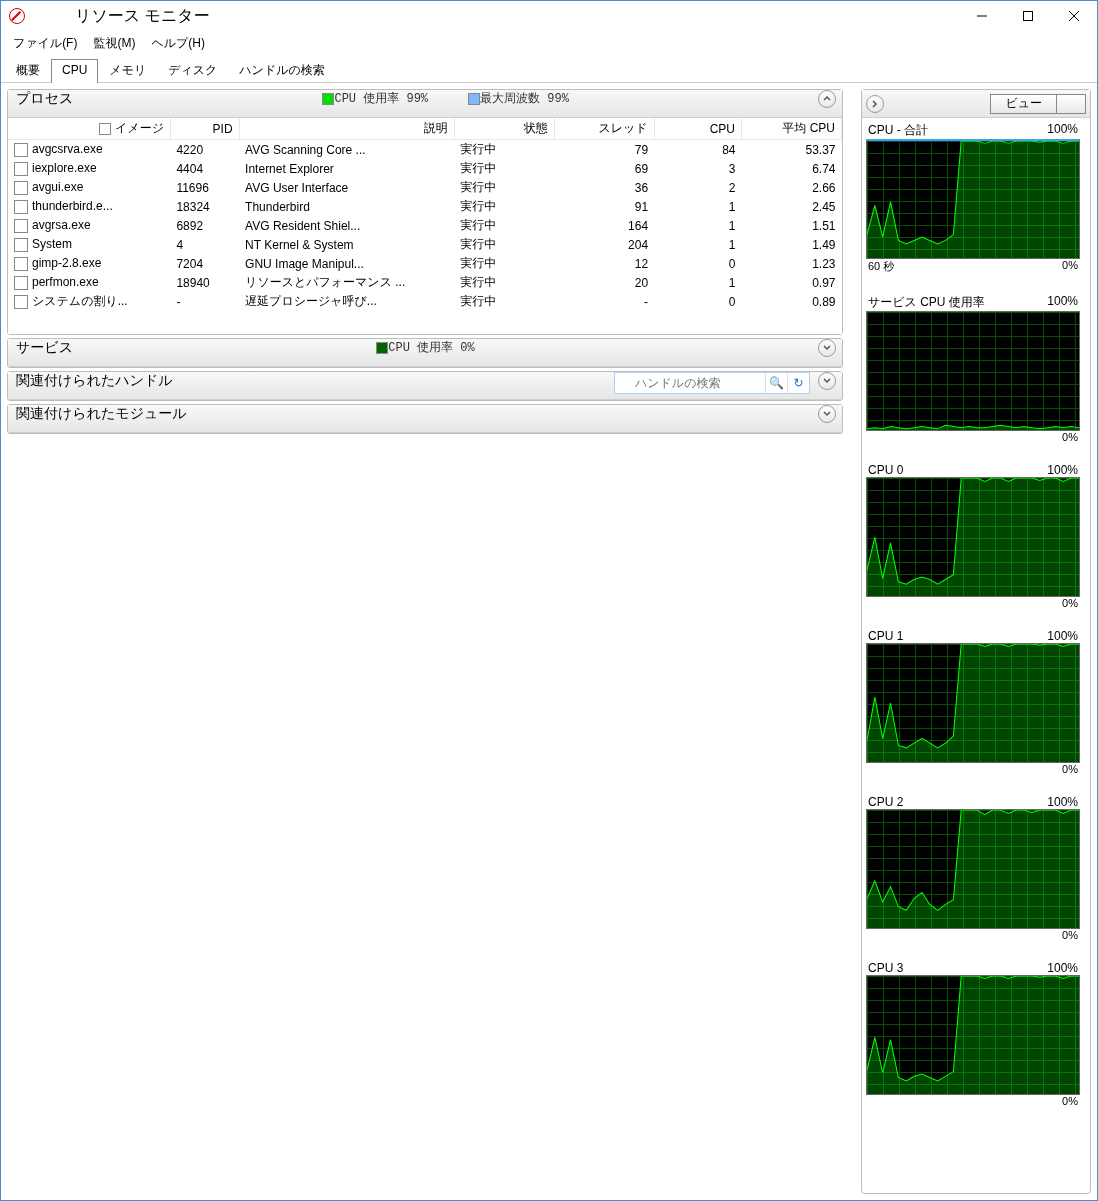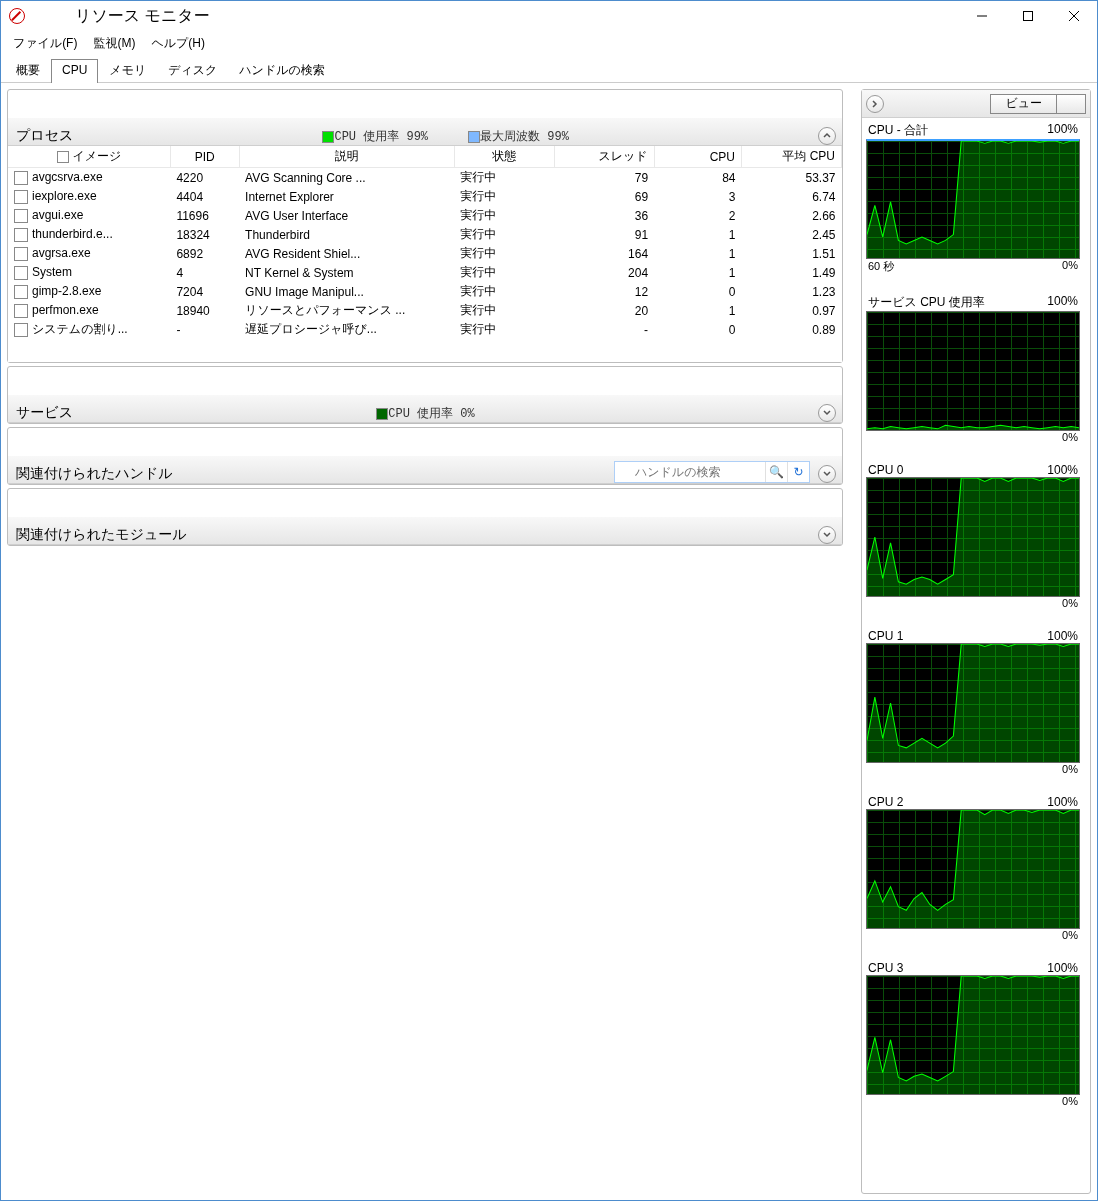--- a/index.html
+++ b/index.html
@@ -13,29 +13,29 @@
 .winbtn { width: 46px; height: 30px; display: flex; align-items: center; justify-content: center; color: #000; }
 .winbtn svg { width: 10px; height: 10px; }
 .menubar { display: flex; padding: 2px 6px; gap: 4px; }
 .menubar .menu-item { padding: 2px 6px; }
 .tabs { display: flex; border-bottom: 1px solid #ccc; padding-left: 4px; background: #fff; }
 .tab { padding: 3px 10px; border: 1px solid transparent; border-bottom: none; margin-top: 2px; cursor: default; }
 .tab.active { border-color: #888; background:#fff; position: relative; top: 1px; }
 .content { flex: 1; display: flex; padding: 6px; gap: 6px; overflow: hidden; }
 .left { flex: 1; display: flex; flex-direction: column; gap: 3px; overflow: hidden; }
 .section { border: 1px solid #bdbdbd; border-radius: 3px; }
-.section-header { height: 28px; display: flex; align-items: flex-end; padding: 0 6px 0 8px; background: linear-gradient(#f8f8f8,#e6e6e6); border-bottom: 1px solid #cfcfcf; margin-top: 28px; }
+.section-header { height: 28px; display: flex; align-items: flex-start; padding: 0 6px 0 8px; background: linear-gradient(#f8f8f8,#e6e6e6); border-bottom: 1px solid #cfcfcf; }
 .section-title { font-size: 14px; font-weight: normal; flex: 0 0 auto; }
 .section-spacer { flex: 1; display: flex; align-items: center; gap: 40px; justify-content: center; }
 .legend { display:flex; align-items:center; gap:0; color:#333; font-size:12px;font-family:Liberation Mono, monospace;}
 .legend .swatch{width:12px;height:12px;display:inline-block;border:1px solid #888;}
 .expander { width:18px;height:18px;border:1px solid #999;border-radius:50%;display:flex;align-items:center;justify-content:center;background:linear-gradient(#fff,#e8e8e8);}
 .proc-body { height: 216px; overflow-y: scroll; background:#fff; }
 table { border-collapse: collapse; width: 100%; font-size: 12px; }
-th { text-align: center; font-weight: normal; padding: 2px 6px; border-right: 1px solid #e8e8e8; background: #fff; border-bottom: 1px solid #e8e8e8; white-space:nowrap; }
+th { text-align: right; font-weight: normal; padding: 2px 6px; border-right: 1px solid #e8e8e8; background: #fff; border-bottom: 1px solid #e8e8e8; white-space:nowrap; }
 th.r, td.r { text-align: right; }
 td { padding: 1px 6px; white-space: nowrap; }
 td.chk::before { content:""; display:inline-block; width:12px; height:12px; border:1px solid #888; margin-right:4px; vertical-align:middle;}
 .search-wrap { margin-left:auto; display:flex; align-items:center; border:1px solid #aecff7; background:#fff; height:22px;}
 .search-wrap input { border:0; outline:0; padding:2px 20px; font-size:12px; width:150px;}
 .search-wrap .icn { width:22px; height:20px; display:flex;align-items:center;justify-content:center; border-left:1px solid #e0e0e0; color:#1e6fd6;}
 .right { width:230px; display:flex; flex-direction:column; border:1px solid #bdbdbd; border-radius:3px; }
 .right-head { height:28px; background:linear-gradient(#f8f8f8,#e6e6e6); display:flex; align-items:center; padding:0 4px; border-bottom:1px solid #cfcfcf; }
 .dropdown{margin-left:auto;border:1px solid #888;background:linear-gradient(#fff,#e8e8e8);display:flex;align-items:center;height:20px;}
 .dropdown span{padding:0 14px;}

